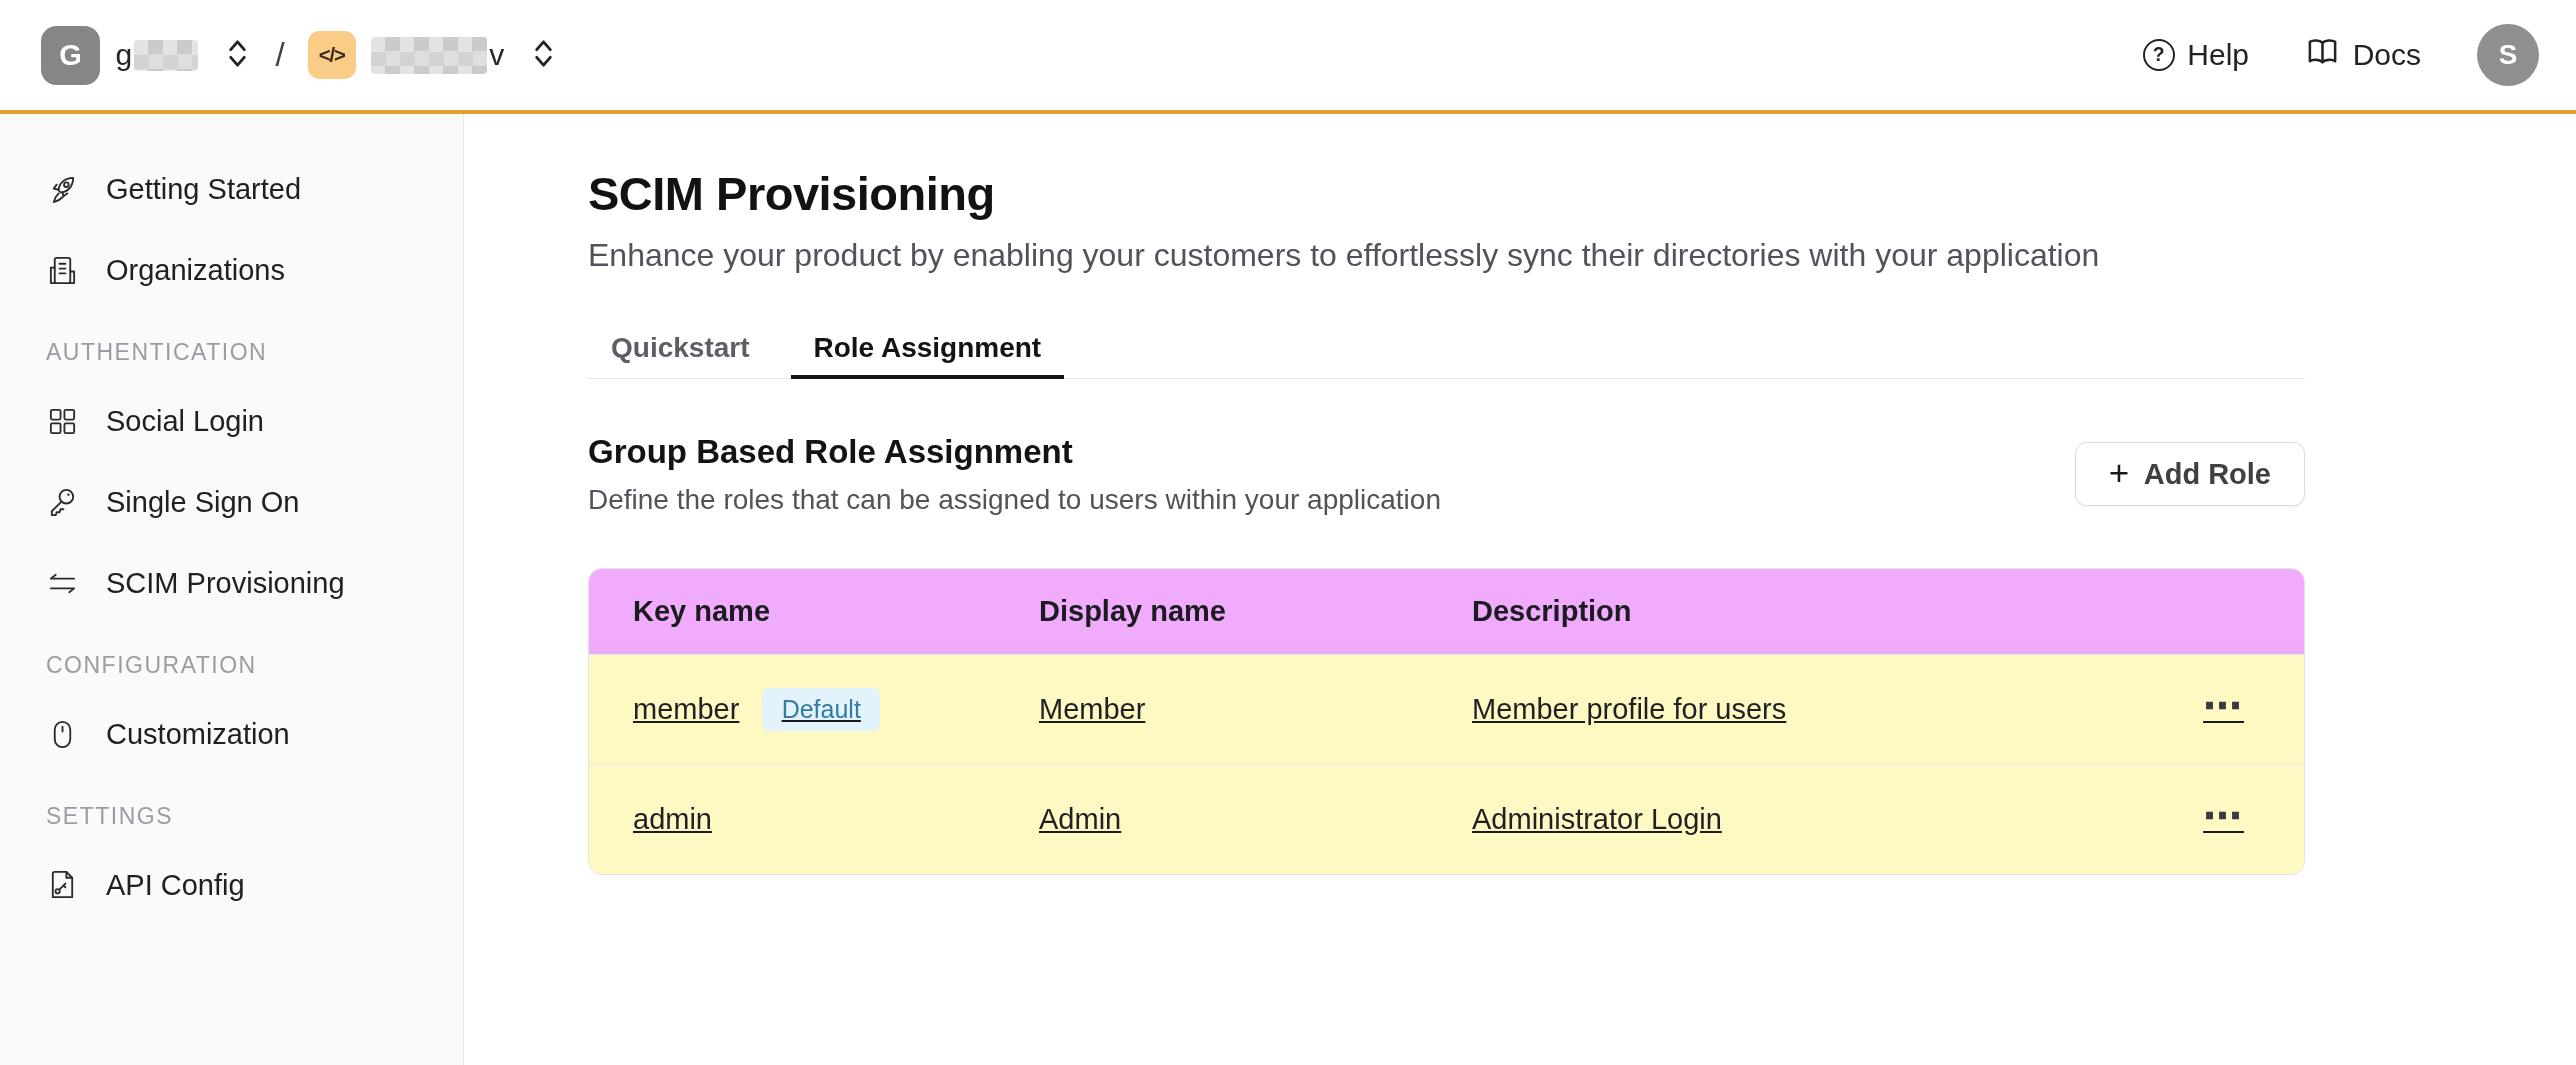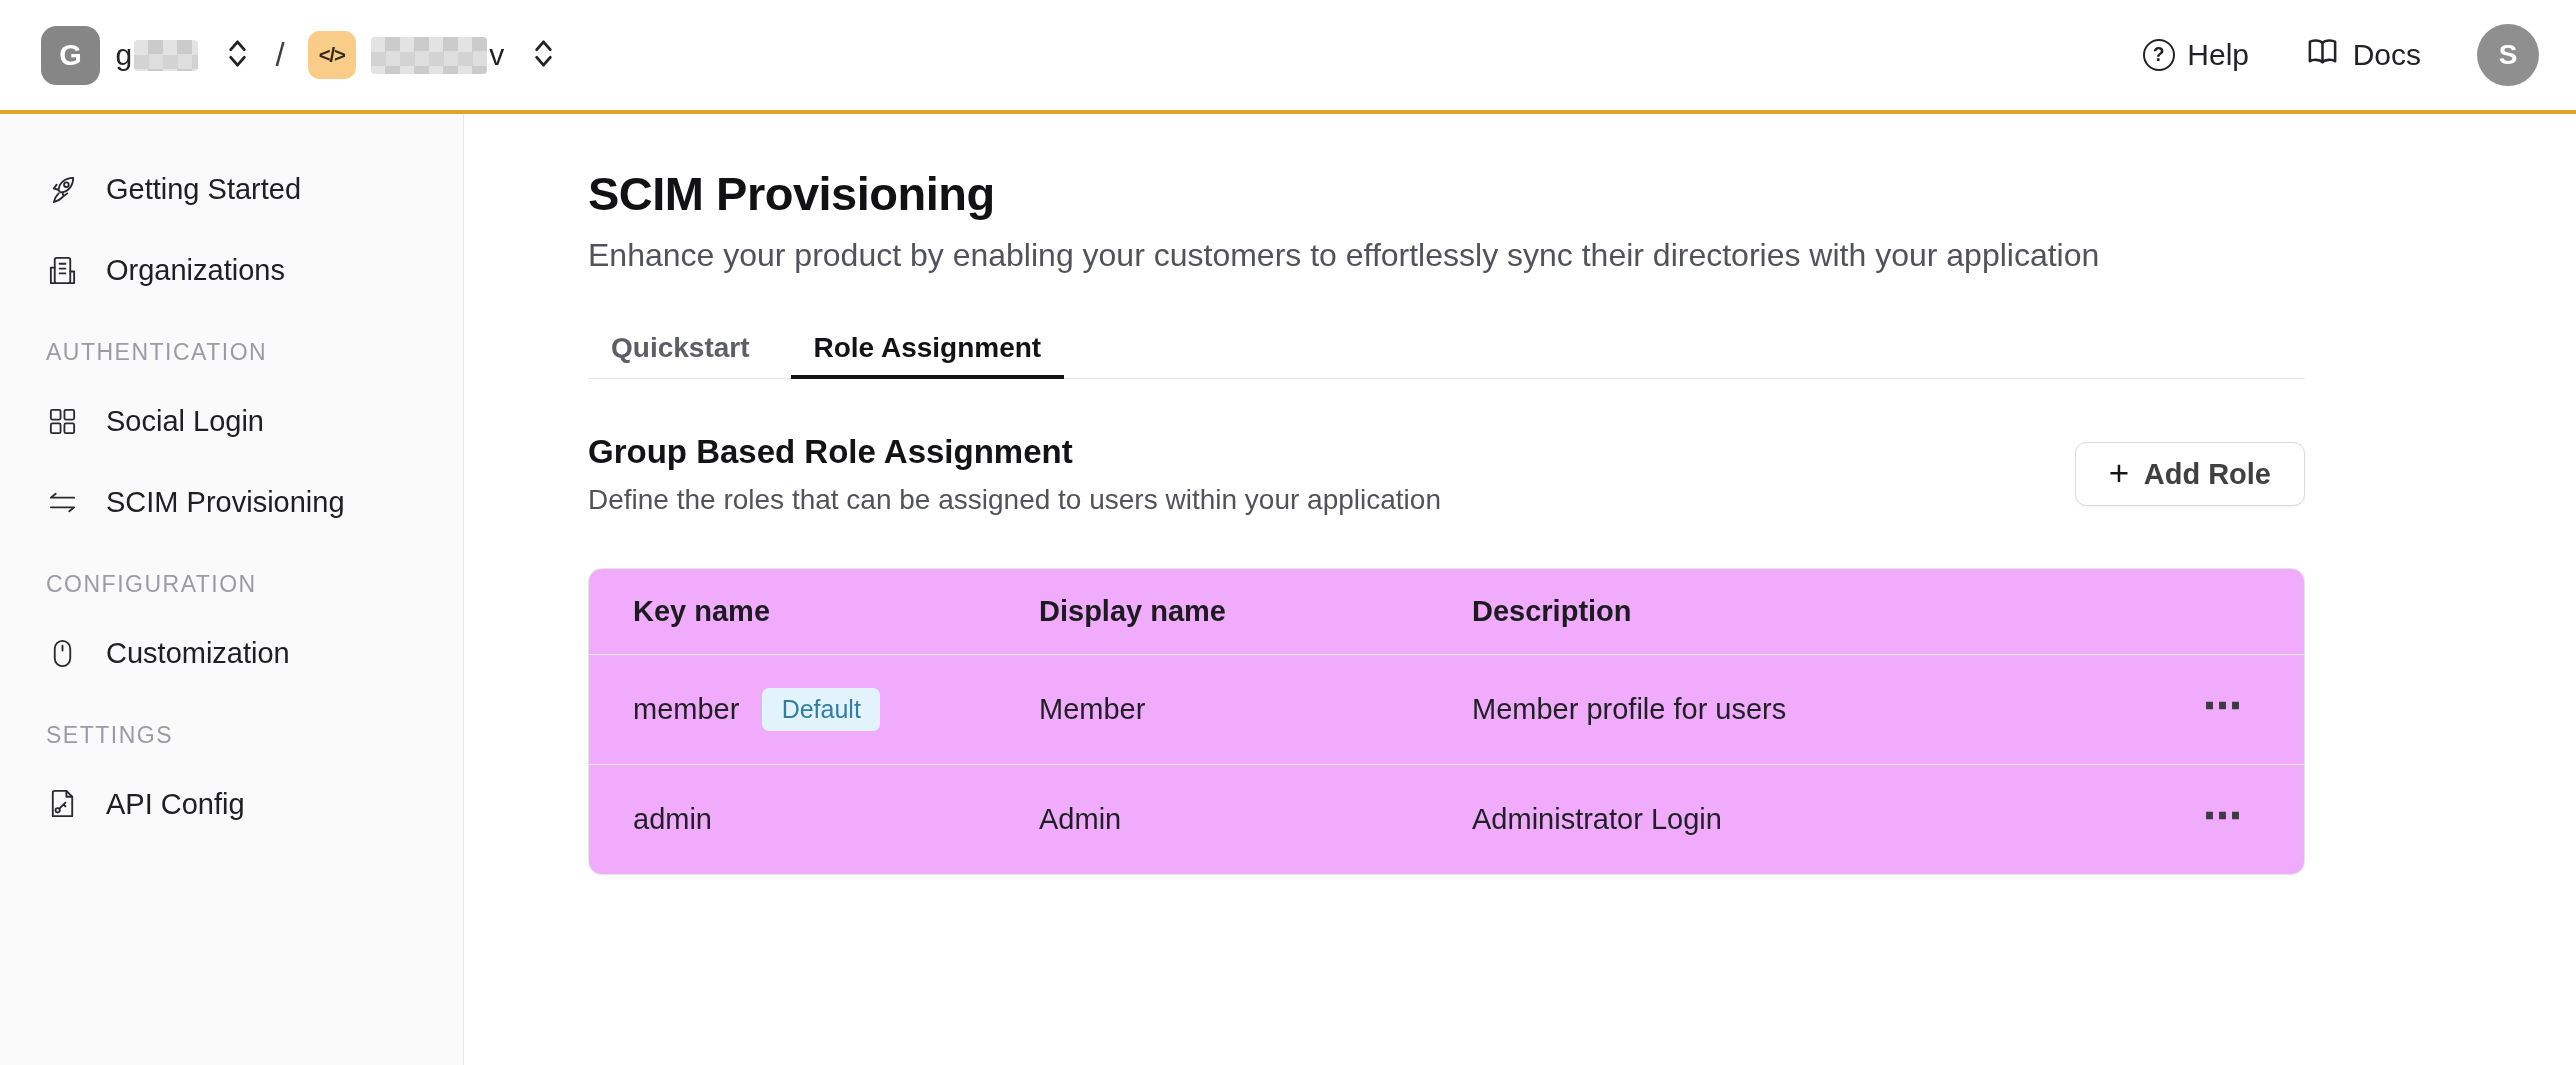--- a/index.html
+++ b/index.html
@@ -63,21 +63,21 @@
     box-shadow:0 1px 2.9px rgba(0,0,0,0.06); }
   .btn-add .plus { font-size:35px; font-weight:400; color:#17171a; line-height:1; margin-top:-2.9px; }
   .btn-add .btn-label { font-size:29px; font-weight:700; color:#404040; }
 
   
   .role-table { margin-top:52px; border:1.9px solid #E4E4E7; border-radius:13.5px; overflow:hidden;
     box-shadow:0 1px 2.9px rgba(0,0,0,0.04); }
   .t-row { display:grid; grid-template-columns:406px 433px 1fr 145px; align-items:center; padding:0 39px 0 44px; }
   .t-head { background:#f0abfc; height:85px; }
   .t-head .t-cell { font-size:29px; font-weight:600; color:#1c1c20; }
-  .t-body-row { height:110px; background:#f0abfc; border-top:1.9px solid #E9E9EC; }
+  .t-body-row { height:110px; background:#fef9c3; border-top:1.9px solid #E9E9EC;text-decoration:underline; }
   .t-cell { font-size:29px; color:#1f1f24; }
   .key-cell { display:flex; align-items:center; gap:23px; }
   .badge { background:#E2F3FB; color:#337CA4; font-size:25px; padding:6.8px 19.3px; border-radius:7px; }
   .badge:empty { display:none; }
   .menu-cell { text-align:right; padding-right:21px; }
   .dots { font-size:39px; font-weight:700; color:#3a3a40; cursor:pointer; letter-spacing:1.9px; line-height:0.5; }
 </style>
 </head>
 <body>
 
@@ -166,20 +166,30 @@
         <svg viewBox="0 0 34 34">
             <rect x="5" y="5" width="10" height="10" rx="1.5"></rect>
             <rect x="19" y="5" width="10" height="10" rx="1.5"></rect>
             <rect x="5" y="19" width="10" height="10" rx="1.5"></rect>
             <rect x="19" y="19" width="10" height="10" rx="1.5"></rect>
           </svg>
       </span>
       <span class="label">Social Login</span>
     </div>
 
+    <div class="nav-item">
+      <span class="nav-icon">
+        <svg viewBox="0 0 34 34">
+            <circle cx="21" cy="11" r="7"></circle>
+            <circle cx="23" cy="9" r="1.2" fill="#2a2a2e" stroke="none"></circle>
+            <path d="M16 16 L6 26 V30 H10 L11 27 H14 L15 24 H18"></path>
+          </svg>
+      </span>
+      <span class="label">Single Sign On</span>
+    </div>
 
     <div class="nav-item">
       <span class="nav-icon">
         <svg viewBox="0 0 34 34">
             <path d="M10 10 L5 14 L29 14" transform="translate(0,-2)"></path>
             <path d="M24 24 L29 20 L5 20" transform="translate(0,2)"></path>
           </svg>
       </span>
       <span class="label">SCIM Provisioning</span>
     </div>

